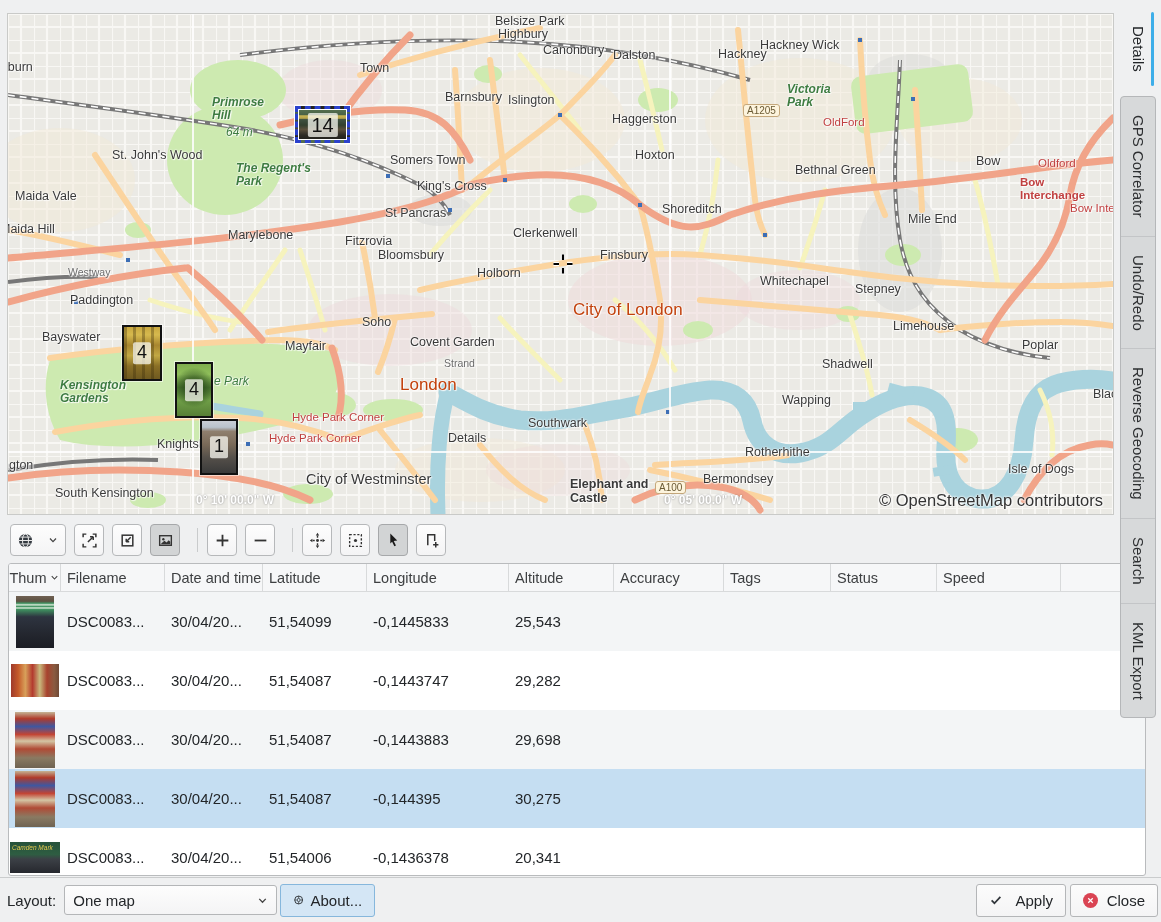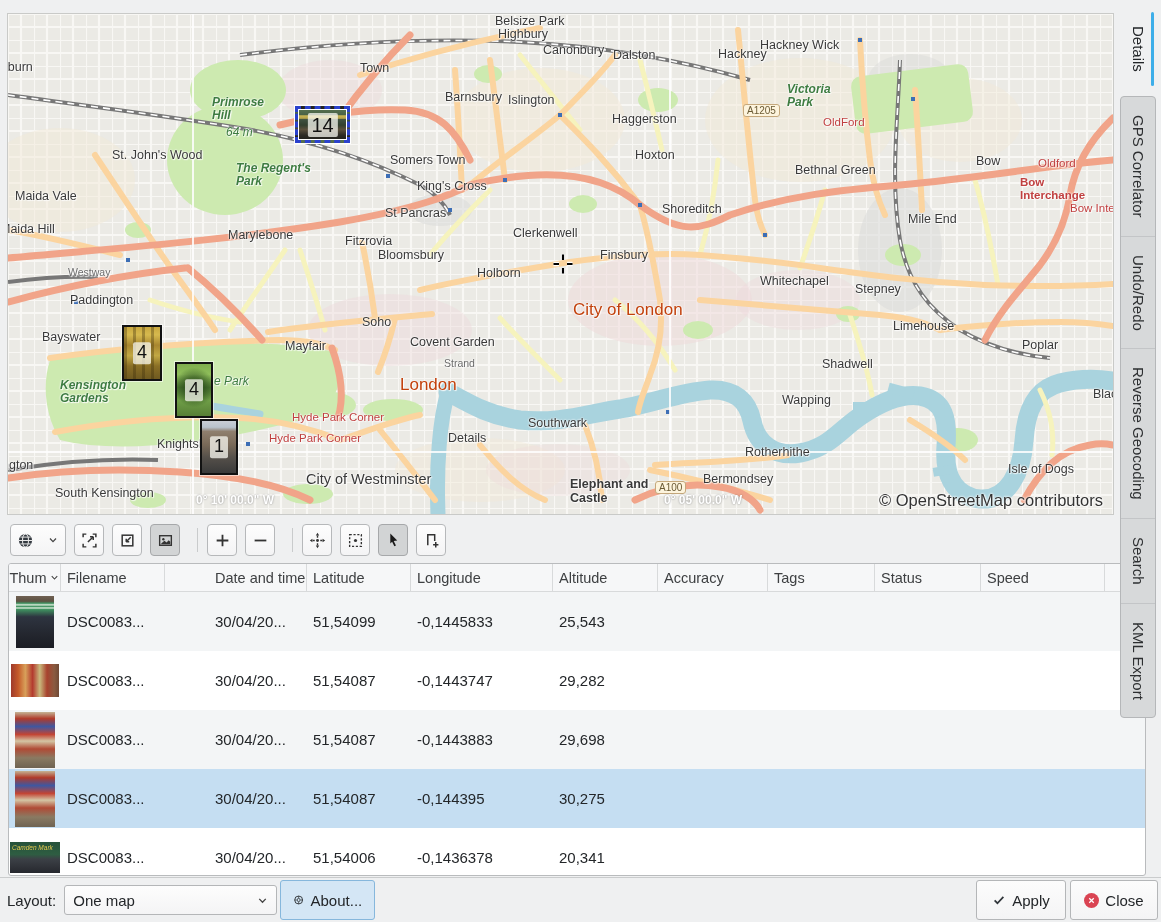--- a/index.html
+++ b/index.html
@@ -52,21 +52,21 @@
   .thead{display:flex;height:27px;background:#f6f7f8;border-bottom:1px solid #d8dadb;}
   .hcell{display:flex;align-items:center;padding:0 6px;font-size:14.5px;color:#3e4042;border-right:1px solid #d8dadb;
          box-sizing:border-box;white-space:nowrap;overflow:hidden;flex:none;cursor:pointer;}
   .hcell .caret{display:none;width:11px;height:11px;margin-left:2px;flex:none;}
   .hcell.sorted .caret{display:block;}
   .trow{display:flex;height:59px;align-items:center;cursor:pointer;}
   .trow.alt{background:#f3f5f6;}
   .trow.selected{background:#c5def2;}
   .tcell{padding:0 6px;font-size:15px;color:#232629;white-space:nowrap;overflow:hidden;box-sizing:border-box;flex:none;}
   .cw0{width:52px;display:flex;justify-content:center;padding:0;}
-  .cw1{width:104px;} .cw2{width:98px;margin-left:44px;} .cw3{width:104px;} .cw4{width:142px;} .cw5{width:105px;}
+  .cw1{width:104px;} .cw2{width:98px;} .cw3{width:104px;} .cw4{width:142px;} .cw5{width:105px;}
   .cw6{width:110px;} .cw7{width:107px;} .cw8{width:106px;} .cw9{width:124px;}
   .pthumb{flex:none;}
   .th-t1{width:38px;height:52px;background:linear-gradient(180deg,#6f6152 0%,#5d5142 10%,#3f9160 14%,#d9ead9 17%,#3f9160 20%,#d9ead9 23%,#3f9160 26%,#2e3440 40%,#23262e 75%,#1b1d24 100%);}
   .th-t2{width:48px;height:33px;background:linear-gradient(90deg,#9e3a2c 0%,#c55a2a 15%,#d8a05a 30%,#b33a2e 45%,#c9b87c 60%,#a8432e 75%,#8a5a40 90%,#6f4a36 100%);}
   .th-t3,.th-t4{width:40px;height:56px;background:linear-gradient(180deg,#c4b394 0%,#b03a2a 12%,#3f57a0 26%,#c24434 40%,#d4c5a4 52%,#b04a35 66%,#8a7a62 82%,#6f6352 100%);}
   .th-t5{width:50px;height:31px;position:relative;background:linear-gradient(180deg,#27523a 0%,#2e5d42 40%,#3c4046 55%,#26282e 100%);}
   .th-t5::after{content:'Camden Mark';position:absolute;left:2px;top:2px;font-size:6.5px;font-style:italic;color:#e3c94f;white-space:nowrap;}
   .vscroll{position:absolute;right:2px;top:29px;width:9px;height:24px;background:#b2b4b6;border-radius:4px;cursor:pointer;}
 
   
@@ -82,22 +82,22 @@
   .vtab + .vtab{border-top:1px solid #c3c5c7;}
 
   
   .footer{position:absolute;left:0;top:877px;width:1161px;height:45px;background:#eff0f1;border-top:1px solid #cacccd;
           display:flex;align-items:center;box-sizing:border-box;}
   .flabel{margin-left:7px;font-size:15px;color:#232629;}
   .combo{margin-left:8px;width:213px;height:30px;background:linear-gradient(180deg,#fdfdfd,#f4f4f5);
          border:1px solid #b4b6b8;border-radius:3px;display:flex;align-items:center;box-sizing:border-box;cursor:pointer;}
   .combo .cval{flex:1;padding-left:8px;font-size:15px;color:#232629;}
   .combo .cchev{width:13px;height:13px;margin-right:7px;}
-  .btn{height:40px;border:1px solid #b4b6b8;border-radius:3px;background:linear-gradient(180deg,#fcfcfc,#f4f4f5);
-       display:flex;align-items:center;justify-content:center;gap:6px;font-size:15px;color:#232629;padding:0 12px;box-sizing:border-box;cursor:pointer;}
+  .btn{height:33px;border:1px solid #b4b6b8;border-radius:3px;background:linear-gradient(180deg,#fcfcfc,#f4f4f5);
+       display:flex;align-items:center;justify-content:space-between;gap:6px;font-size:15px;color:#232629;padding:0 12px;box-sizing:border-box;cursor:pointer;}
   .btn.about{margin-left:3px;background:#d4e6f5;border-color:#86b7dc;width:95px;}
   .spacer{flex:1;}
   .btn.apply{width:90px;}
   .btn.close{width:88px;margin-left:4px;margin-right:3px;}
   .closedot{width:15px;height:15px;border-radius:50%;background:#da4453;display:flex;align-items:center;justify-content:center;flex:none;}
 </style>
 </head>
 <body>
 
 <svg width="0" height="0" style="position:absolute">

